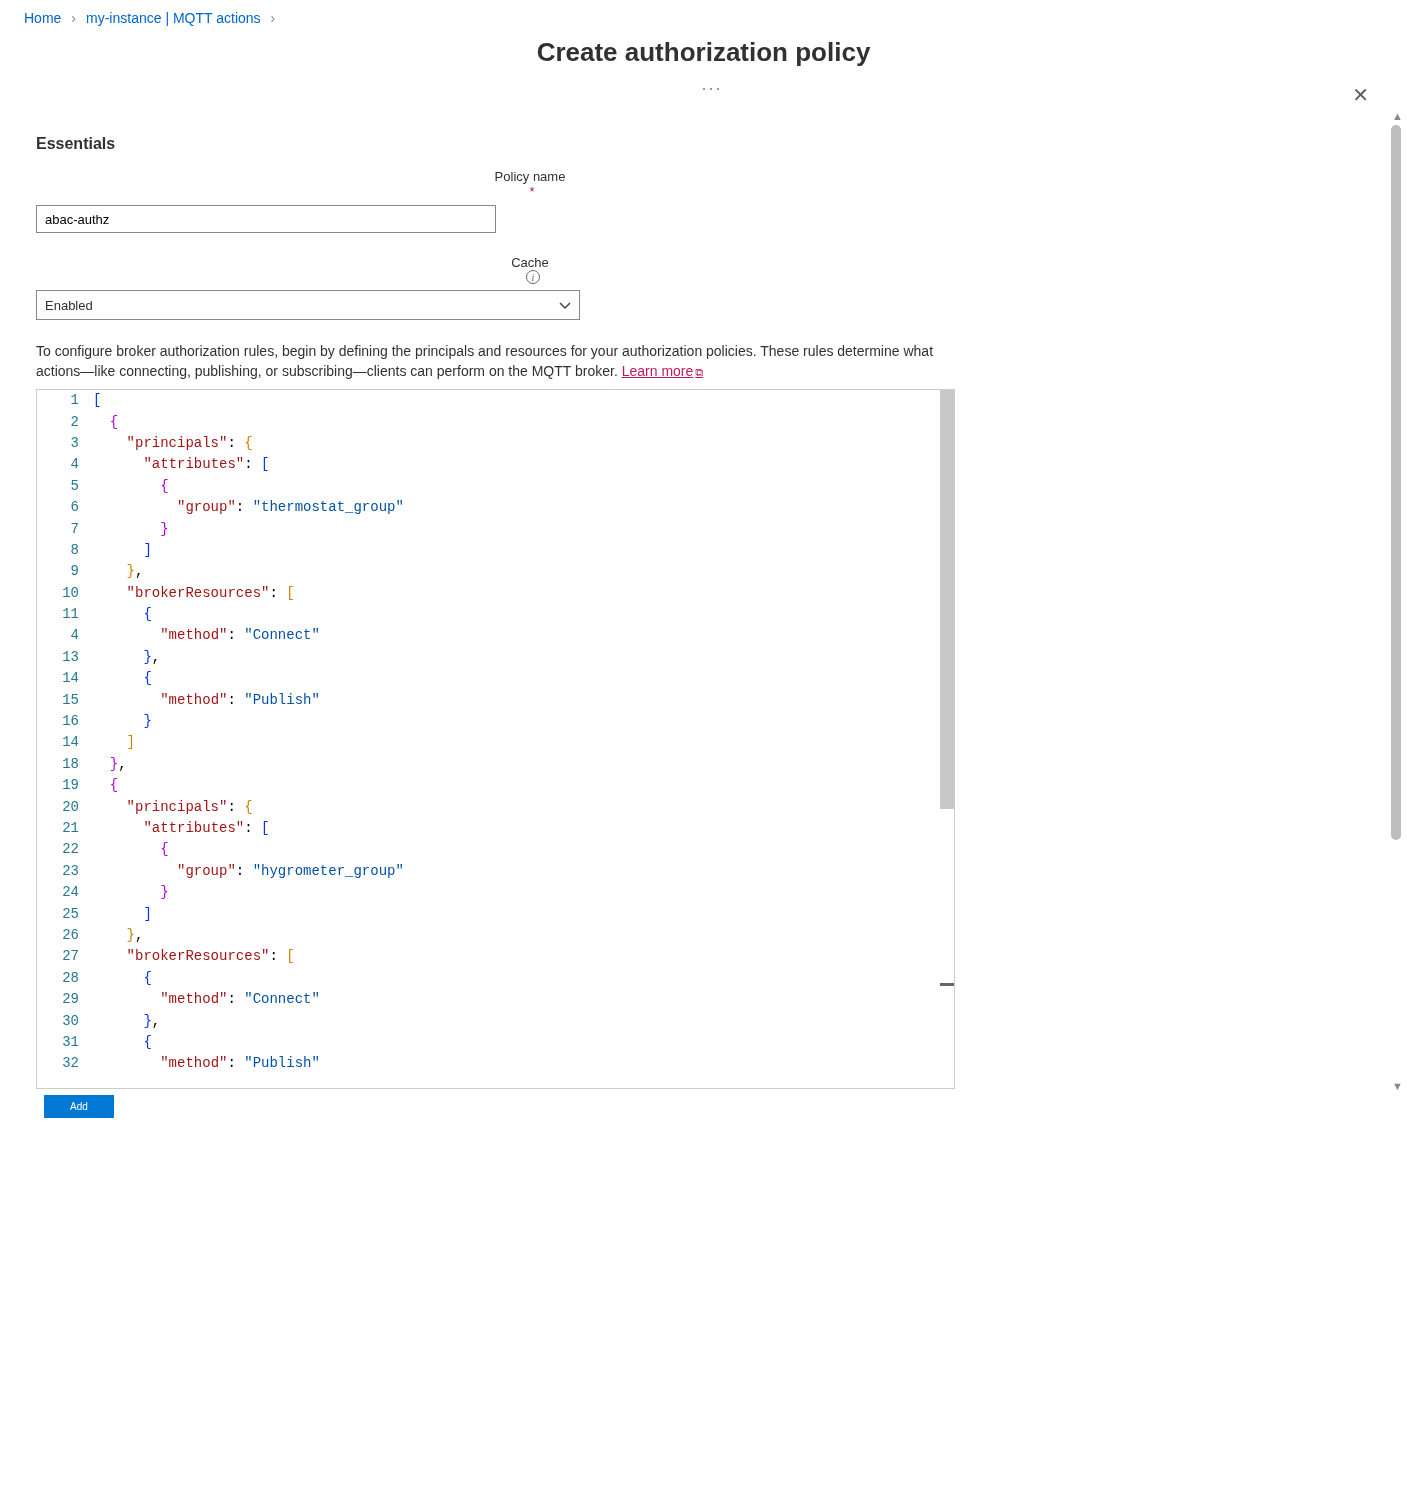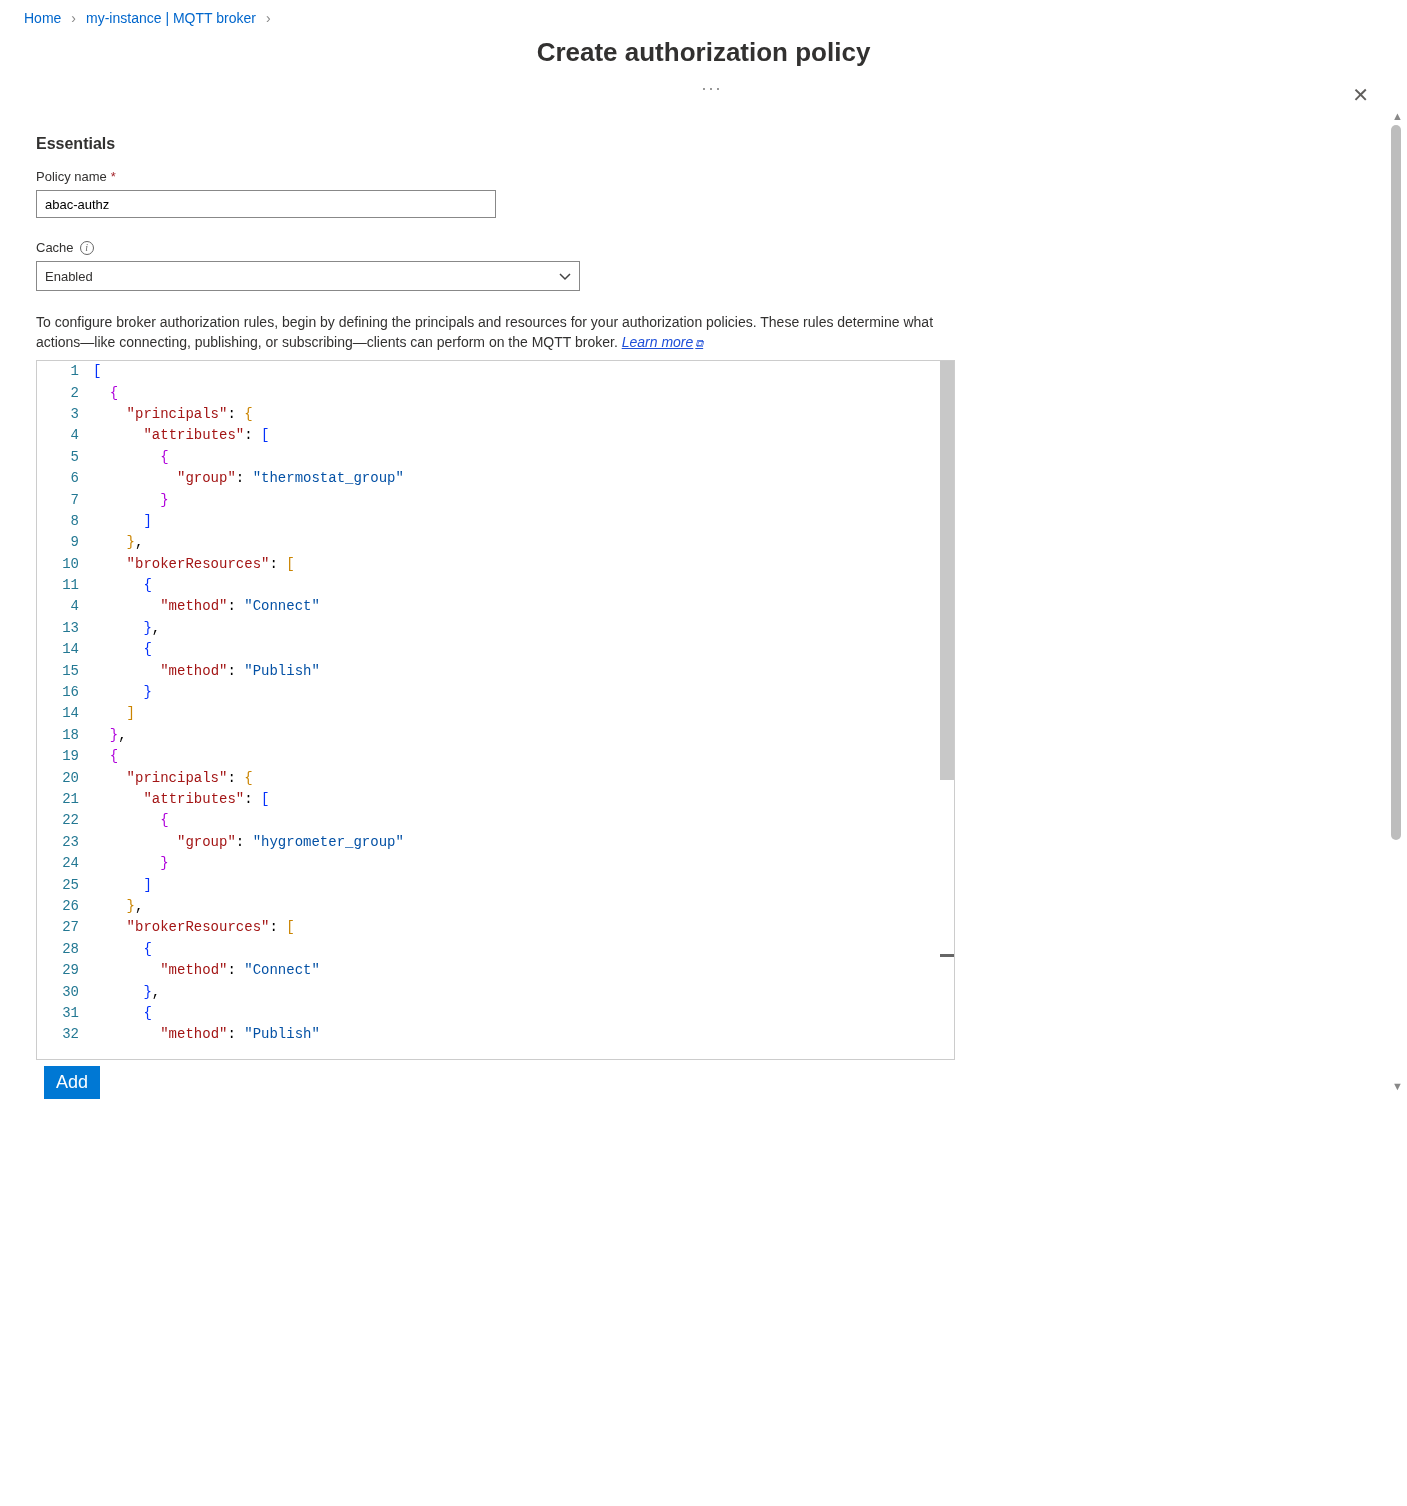--- a/index.html
+++ b/index.html
@@ -32,21 +32,21 @@
     font-size: 20px;
     color: #605e5c;
     cursor: pointer;
     padding: 4px 8px;
     margin-top: -20px;
     margin-right: 10px;
   }
   .content { padding: 0 36px; max-width: 1060px; }
   h2 { font-size: 16px; font-weight: 600; margin: 24px 0 16px 0; }
   h3 { font-size: 14px; font-weight: 600; margin: 16px 0 8px 0; }
-  .field-label { font-size: 13px; margin-bottom: 6px; display: flex; align-items: center; }
+  .field-label { font-size: 13px; margin-bottom: 6px; display: flex; align-items: center; flex-direction: column; }
   .req { color: #a4262c; margin-left: 4px; }
   .info-icon {
     display: inline-flex;
     align-items: center;
     justify-content: center;
     width: 14px; height: 14px;
     border: 1px solid #666;
     border-radius: 50%;
     font-size: 10px;
     color: #666;
@@ -67,21 +67,21 @@
     height: 30px;
     border: 1px solid #888;
     display: flex;
     align-items: center;
     padding: 0 8px;
     cursor: pointer;
   }
   .select-wrap .chevd { margin-left: auto; color: #444; }
   .field-block { margin-bottom: 22px; }
   .rules-desc { font-size: 14px; line-height: 1.4; max-width: 900px; margin-bottom: 8px; }
-  .learn-link { color: #1d4ed8; text-decoration: underline; font-style: italic; }
+  .learn-link { color: #be185d; text-decoration: underline; }
   .ext-icon { font-size: 11px; margin-left: 2px; }
 
   .code-editor {
     border: 1px solid #ccc;
     width: 919px;
     height: 700px;
     position: relative;
     overflow: auto;
     font-family: Consolas, "Courier New", monospace;
     font-size: 14px;
@@ -139,32 +139,32 @@
   .page-scroll-down { top: 1080px; }
 
   .footer {
     padding: 6px 44px 10px 44px;
     background: #fff;
   }
   .add-btn {
     background: #0078d4;
     color: #fff;
     border: none;
-    padding: 6px 12px;
-    font-size: 18px;
+    padding: 6px 26px;
+    font-size: 10px;
     cursor: pointer;
   }
 </style>
 </head>
 <body>
 
 <div class="breadcrumb">
   <a href="#">Home</a>
   <span class="chev">›</span>
-  <a href="#">my-instance | MQTT broker</a>
+  <a href="#">my-instance | MQTT actions</a>
   <span class="chev">›</span>
 </div>
 
 <div class="title-row">
   <h1>Create authorization policy</h1>
   <span class="ellipsis">···</span>
   <span class="close-x">✕</span>
 </div>
 
 <div class="content">

